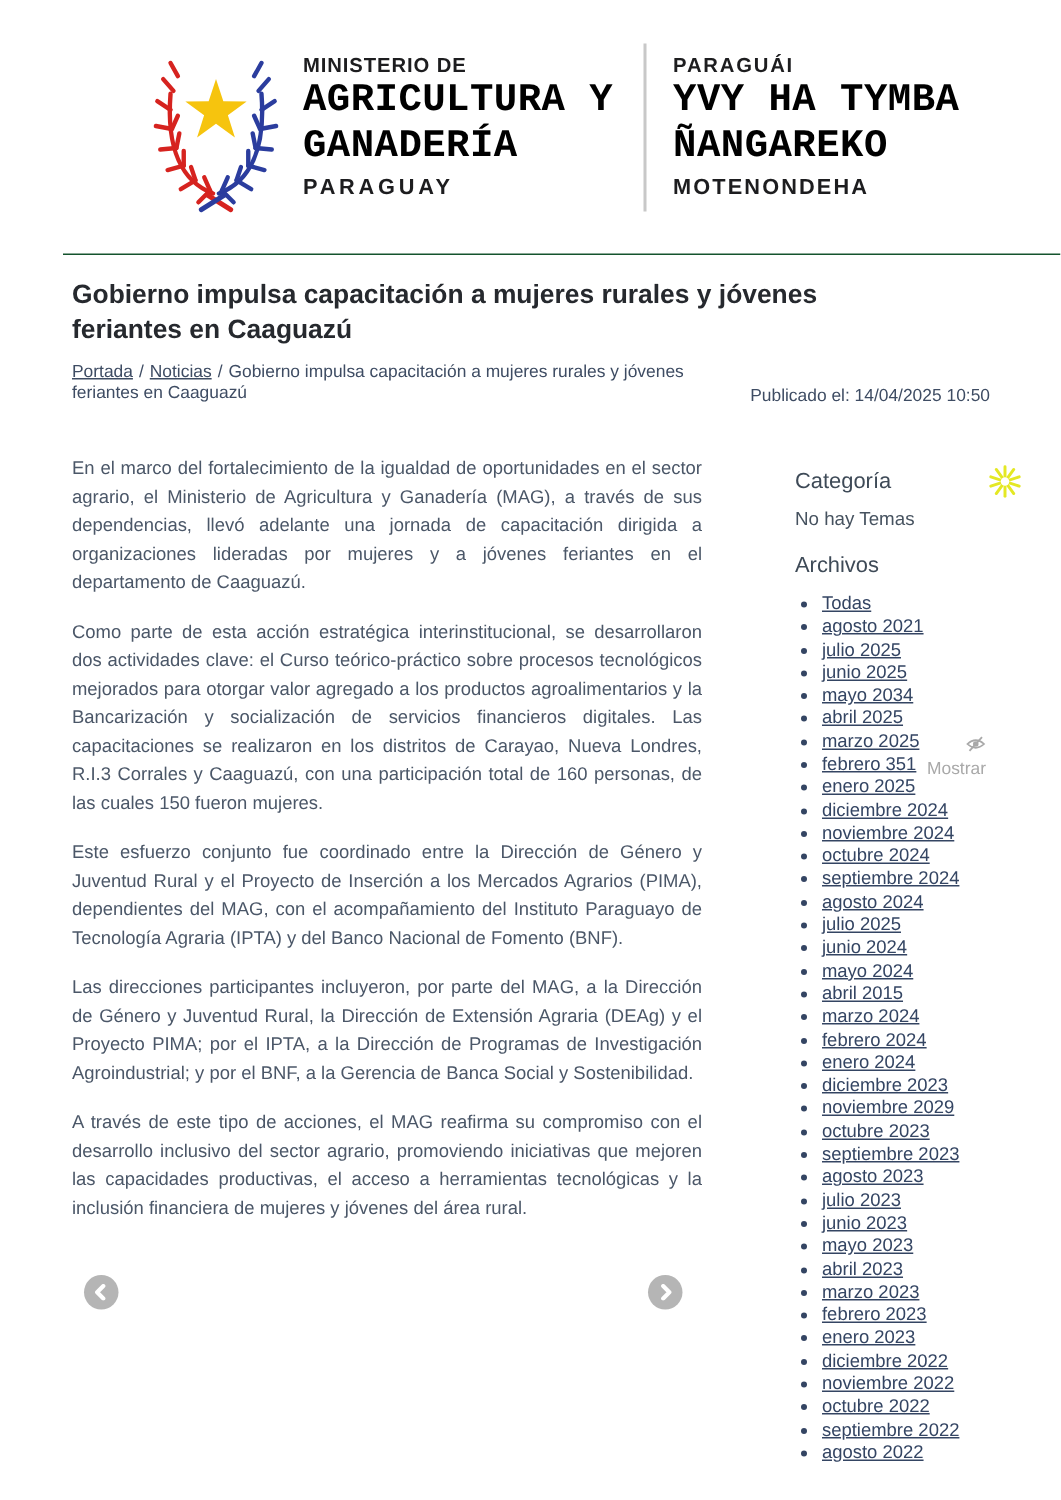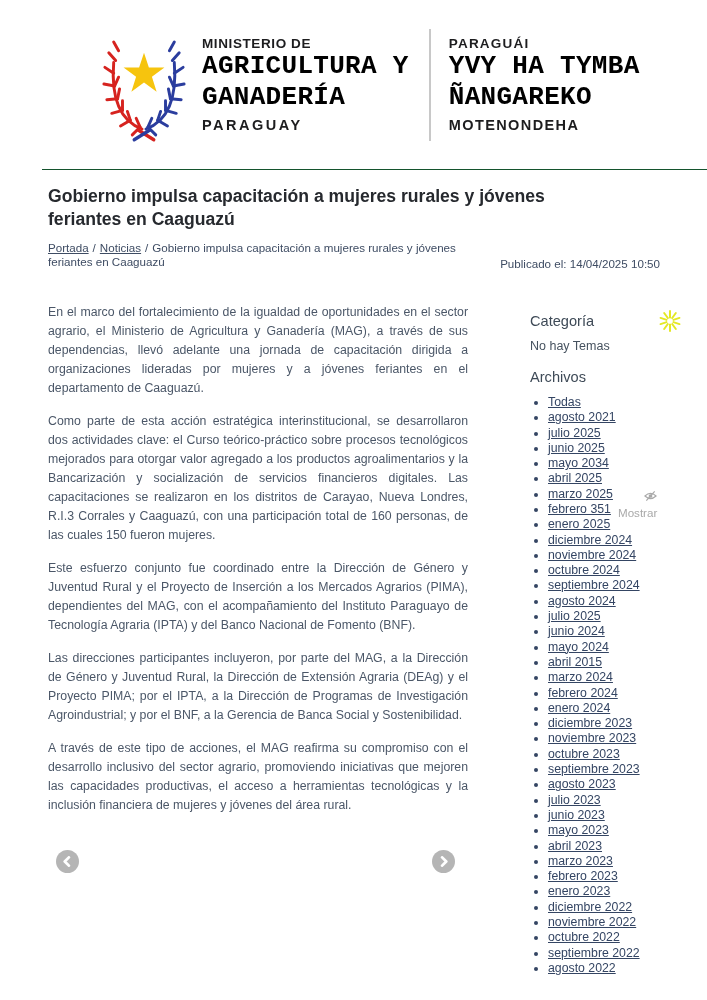--- a/index.html
+++ b/index.html
@@ -211,21 +211,21 @@
           <li><a href="#">abril 2015</a></li>
 
           <li><a href="#">marzo 2024</a></li>
 
           <li><a href="#">febrero 2024</a></li>
 
           <li><a href="#">enero 2024</a></li>
 
           <li><a href="#">diciembre 2023</a></li>
 
-          <li><a href="#">noviembre 2023</a></li>
+          <li><a href="#">noviembre 2029</a></li>
 
           <li><a href="#">octubre 2023</a></li>
 
           <li><a href="#">septiembre 2023</a></li>
 
           <li><a href="#">agosto 2023</a></li>
 
           <li><a href="#">julio 2023</a></li>
 
           <li><a href="#">junio 2023</a></li>

